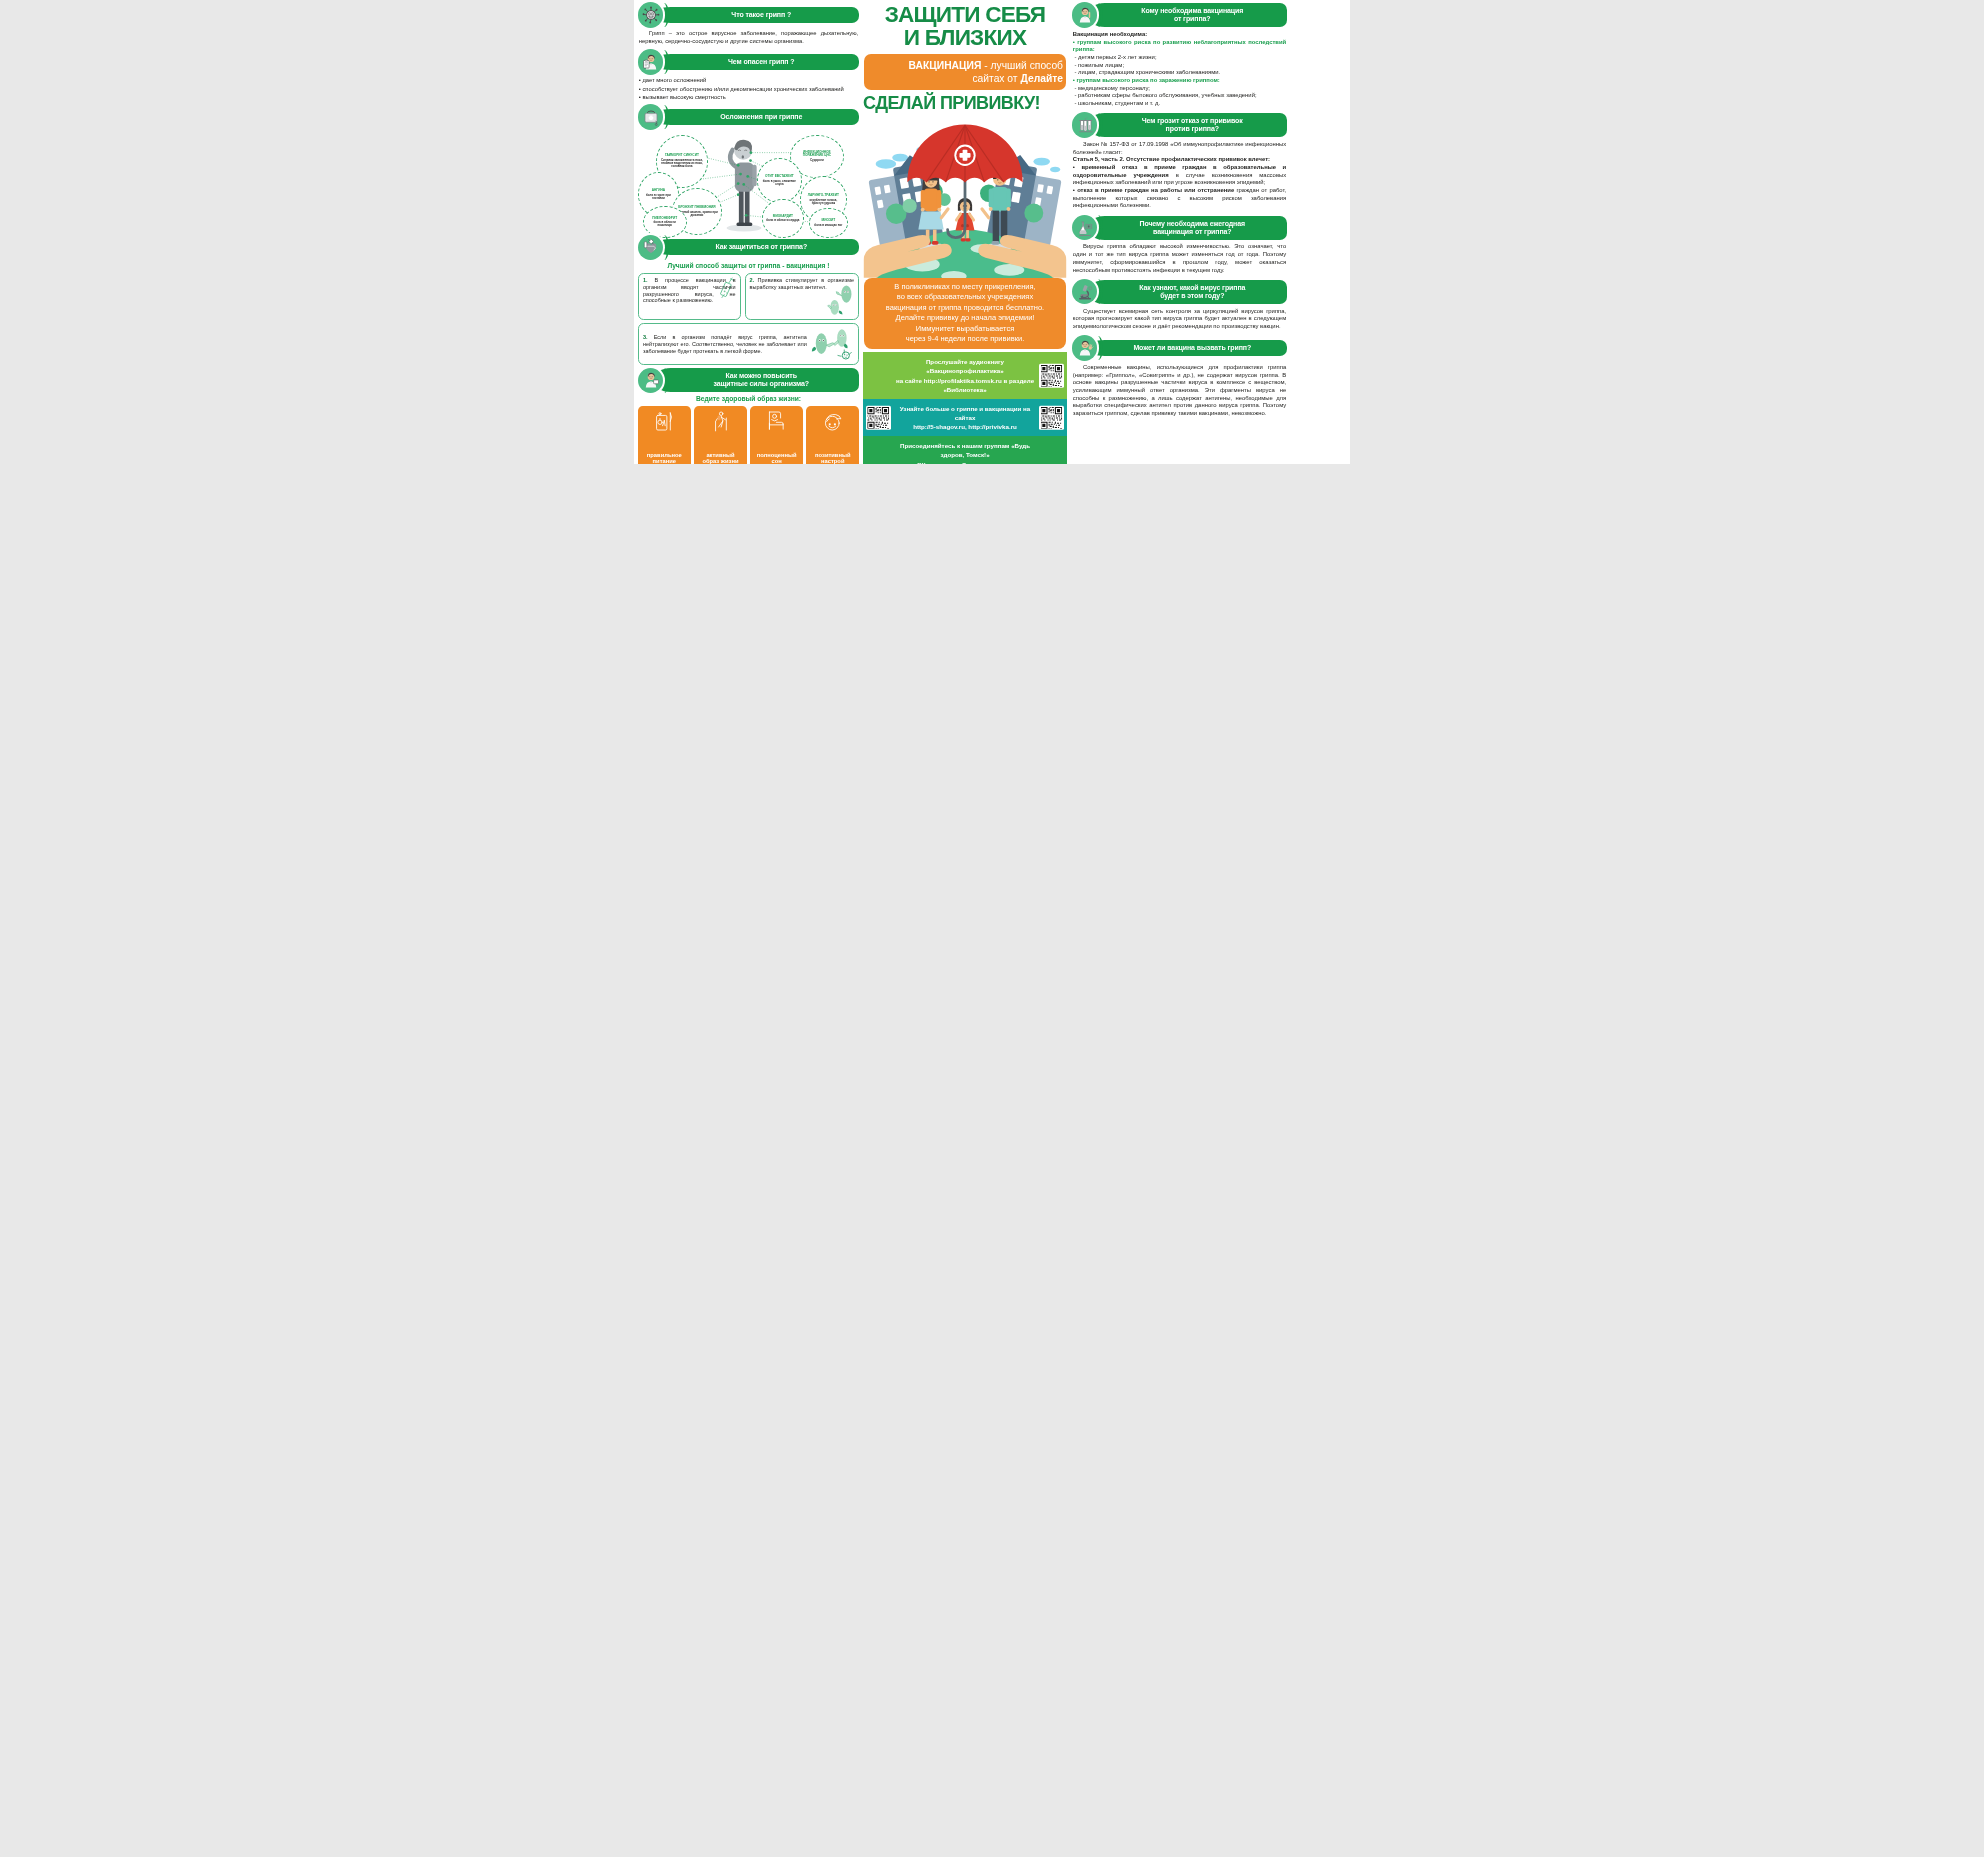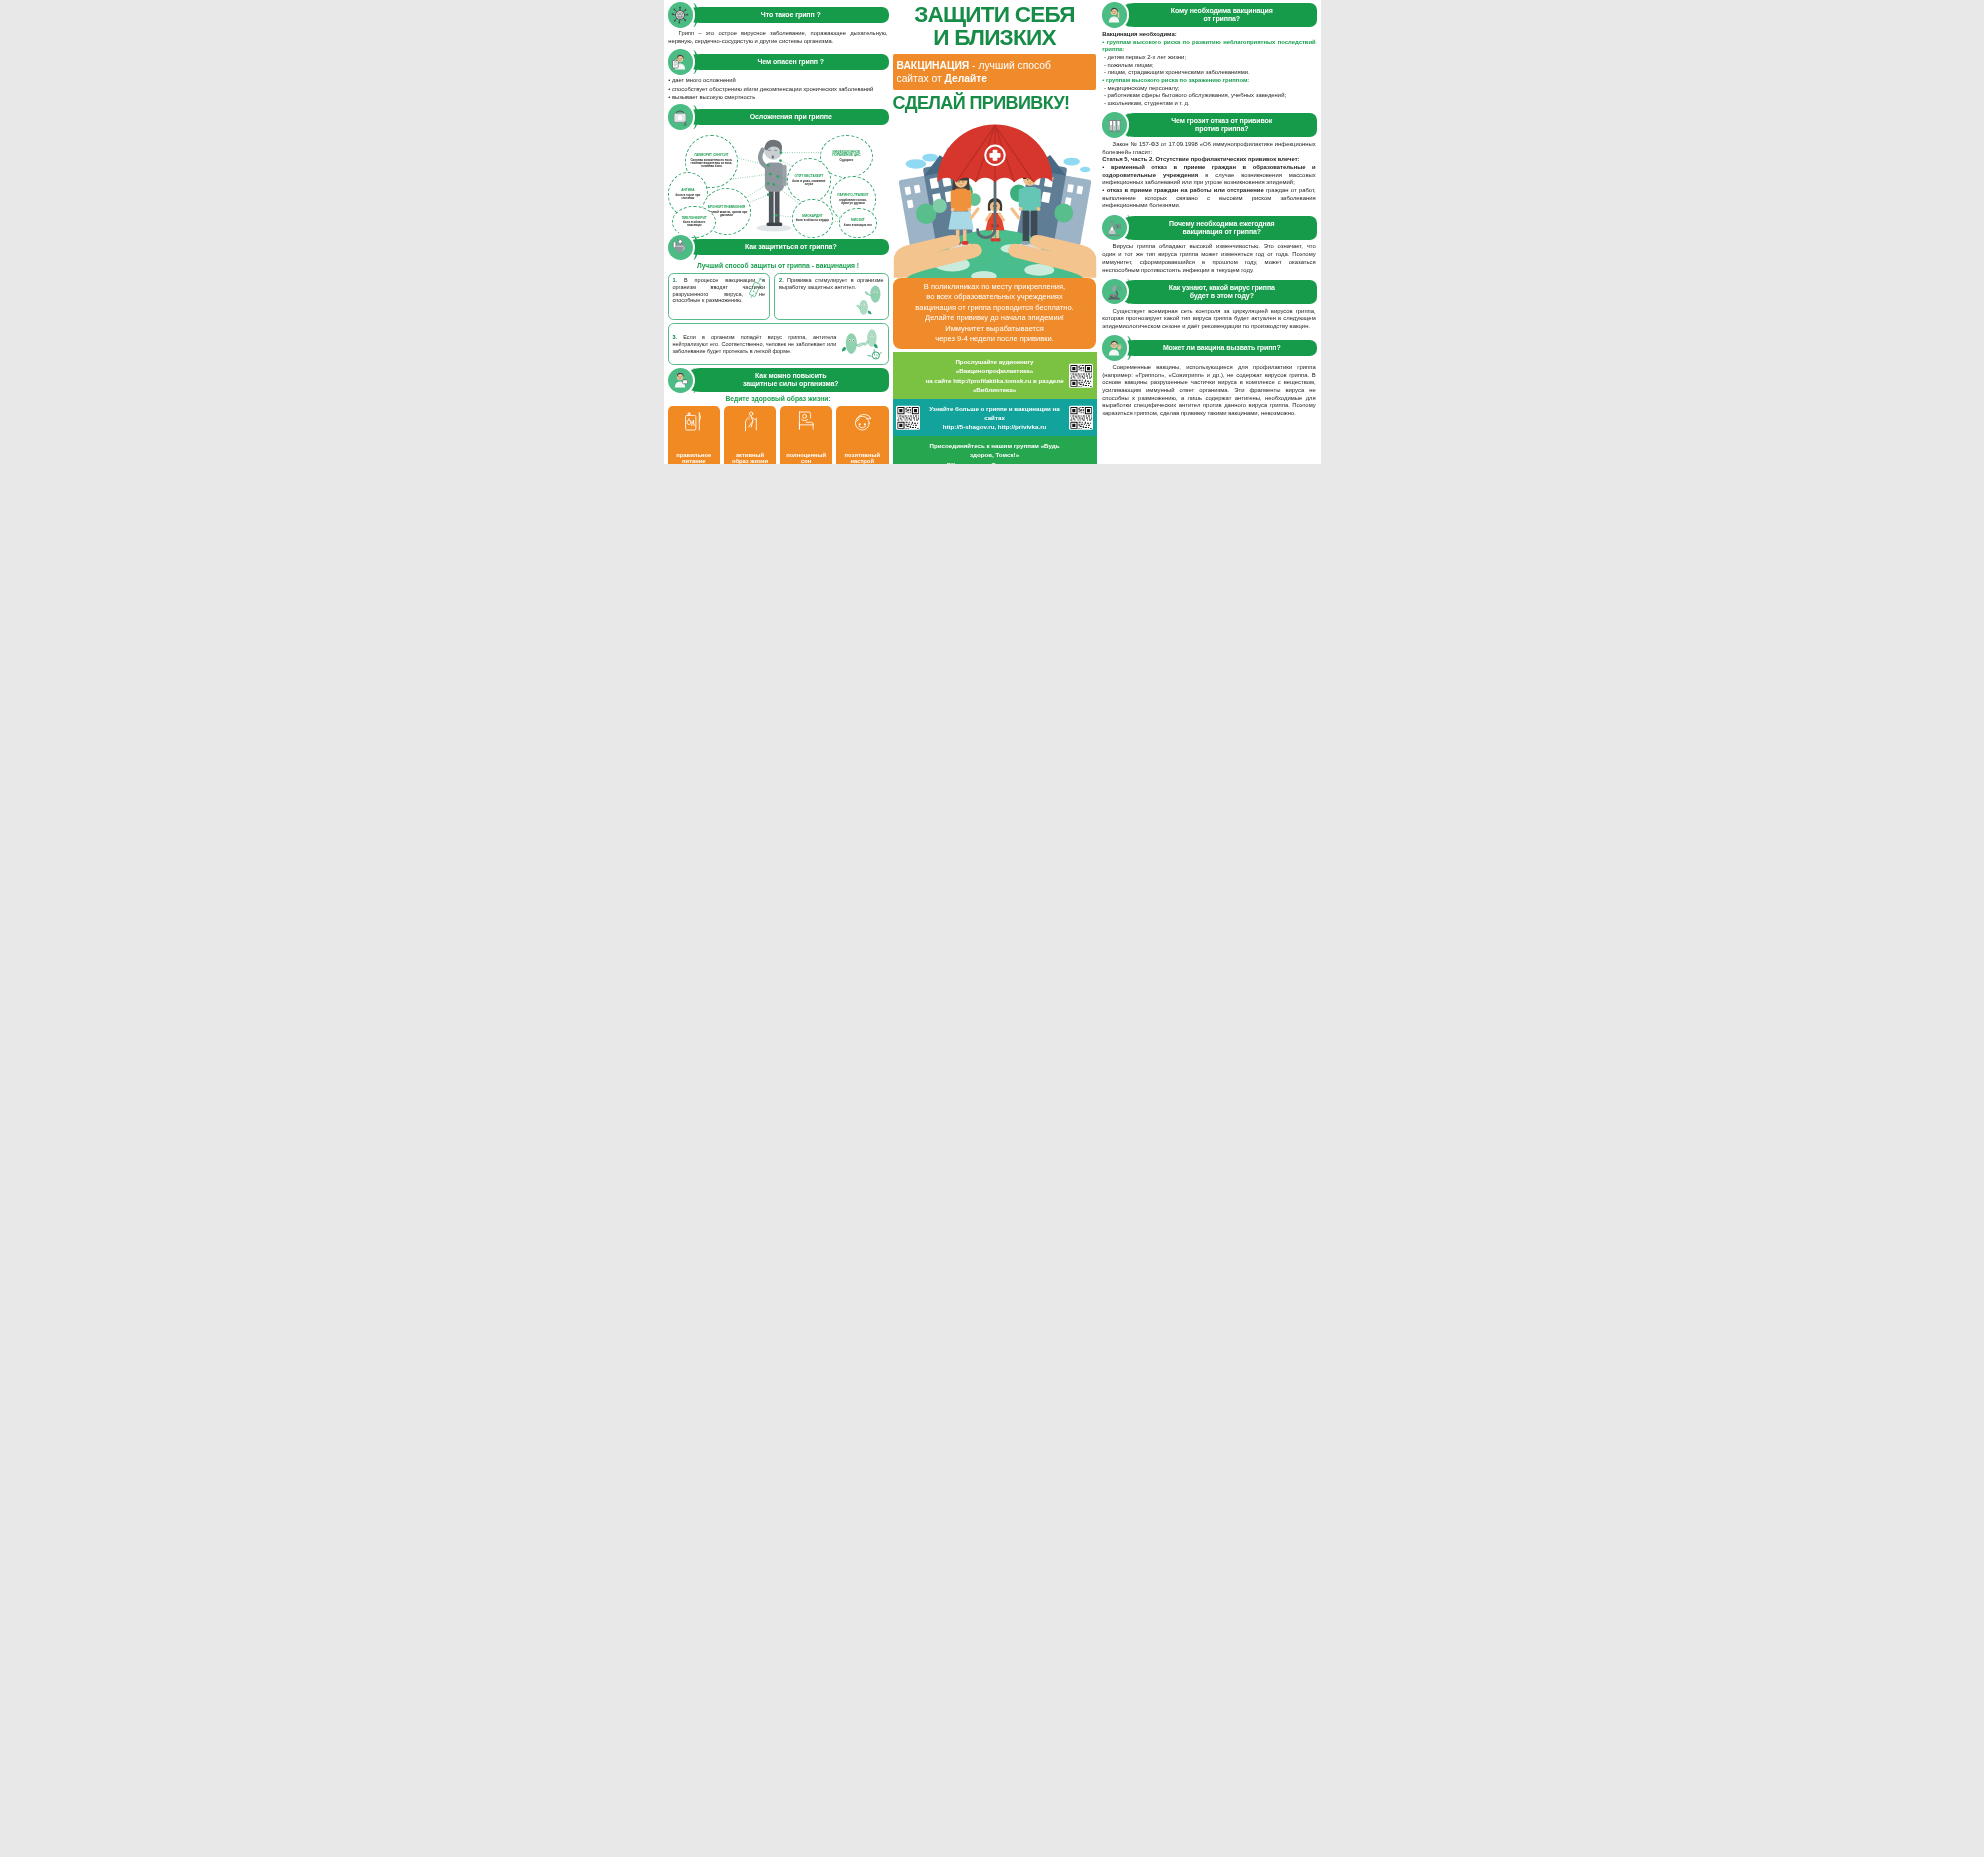--- a/index.html
+++ b/index.html
@@ -1,17 +1,17 @@
 <!DOCTYPE html>
 <html style="font-size:6.4px"><head>
 <meta charset="utf-8">
 <style>
   html,body{margin:0;padding:0;background:#e8e8e8;}
   .poster{
-    position:relative;width:657px;height:464px;margin:0 auto;background:#ffffff;
+    position:relative;width:716px;height:464px;margin:0 auto;background:#ffffff;
     font-family:"Liberation Sans","DejaVu Sans",sans-serif;color:#1d1d1b;overflow:hidden;
   }
   .col{position:absolute;top:0;}
   #col-left{left:4px;width:221px;}
   #col-mid{left:229px;width:204px;}
   #col-right{left:438px;width:215px;}
 
   
   .sec{display:flex;align-items:center;margin:2.4px 0 2.4px 0;position:relative;}
   .sec .ic{
@@ -64,21 +64,21 @@
   .card{
     flex:1;height:56px;background:#F18A23;border-radius:4.8px;color:#fff;
     display:flex;flex-direction:column;align-items:center;justify-content:flex-end;
     padding:3.2px 1.6px 3.6px 1.6px;font-weight:bold;text-align:center;font-size:5.8px;line-height:1.12;
   }
   .card svg{margin-bottom:auto;margin-top:0.8px;}
 
   
   .big-title{color:#168C47;font-weight:bold;font-size:22.6px;line-height:1.0;text-align:center;letter-spacing:-0.8px;margin-top:4px;}
   .orange-lead{
-    background:#EF8B2B;border-radius:2px;color:#fff;text-align:left;
+    background:#EF8B2B;border-radius:7px;color:#fff;text-align:right;
     font-size:10.3px;line-height:1.3;padding:4.8px 3.2px;margin:4.8px 0.8px 4px 0.8px;
   }
   .cta{color:#168C47;font-weight:bold;font-size:18px;text-align:left;letter-spacing:-0.6px;line-height:1;}
   .scene{position:relative;height:164px;margin-top:1.6px;}
   .orange-info{
     background:#EF8B2B;border-radius:8px;color:#fff;text-align:center;
     font-size:7.5px;line-height:1.4;padding:4px 1.6px;margin:0 0.8px 3.2px 0.8px;position:relative;z-index:2;
   }
   .band{position:relative;color:#fff;text-align:center;font-weight:bold;font-size:6.2px;line-height:1.5;padding:4.8px 28px;}
   .band .qr{position:absolute;top:50%;transform:translateY(-50%);width:22px;height:22px;background:#fff;border-radius:1.6px;padding:1.2px;}

